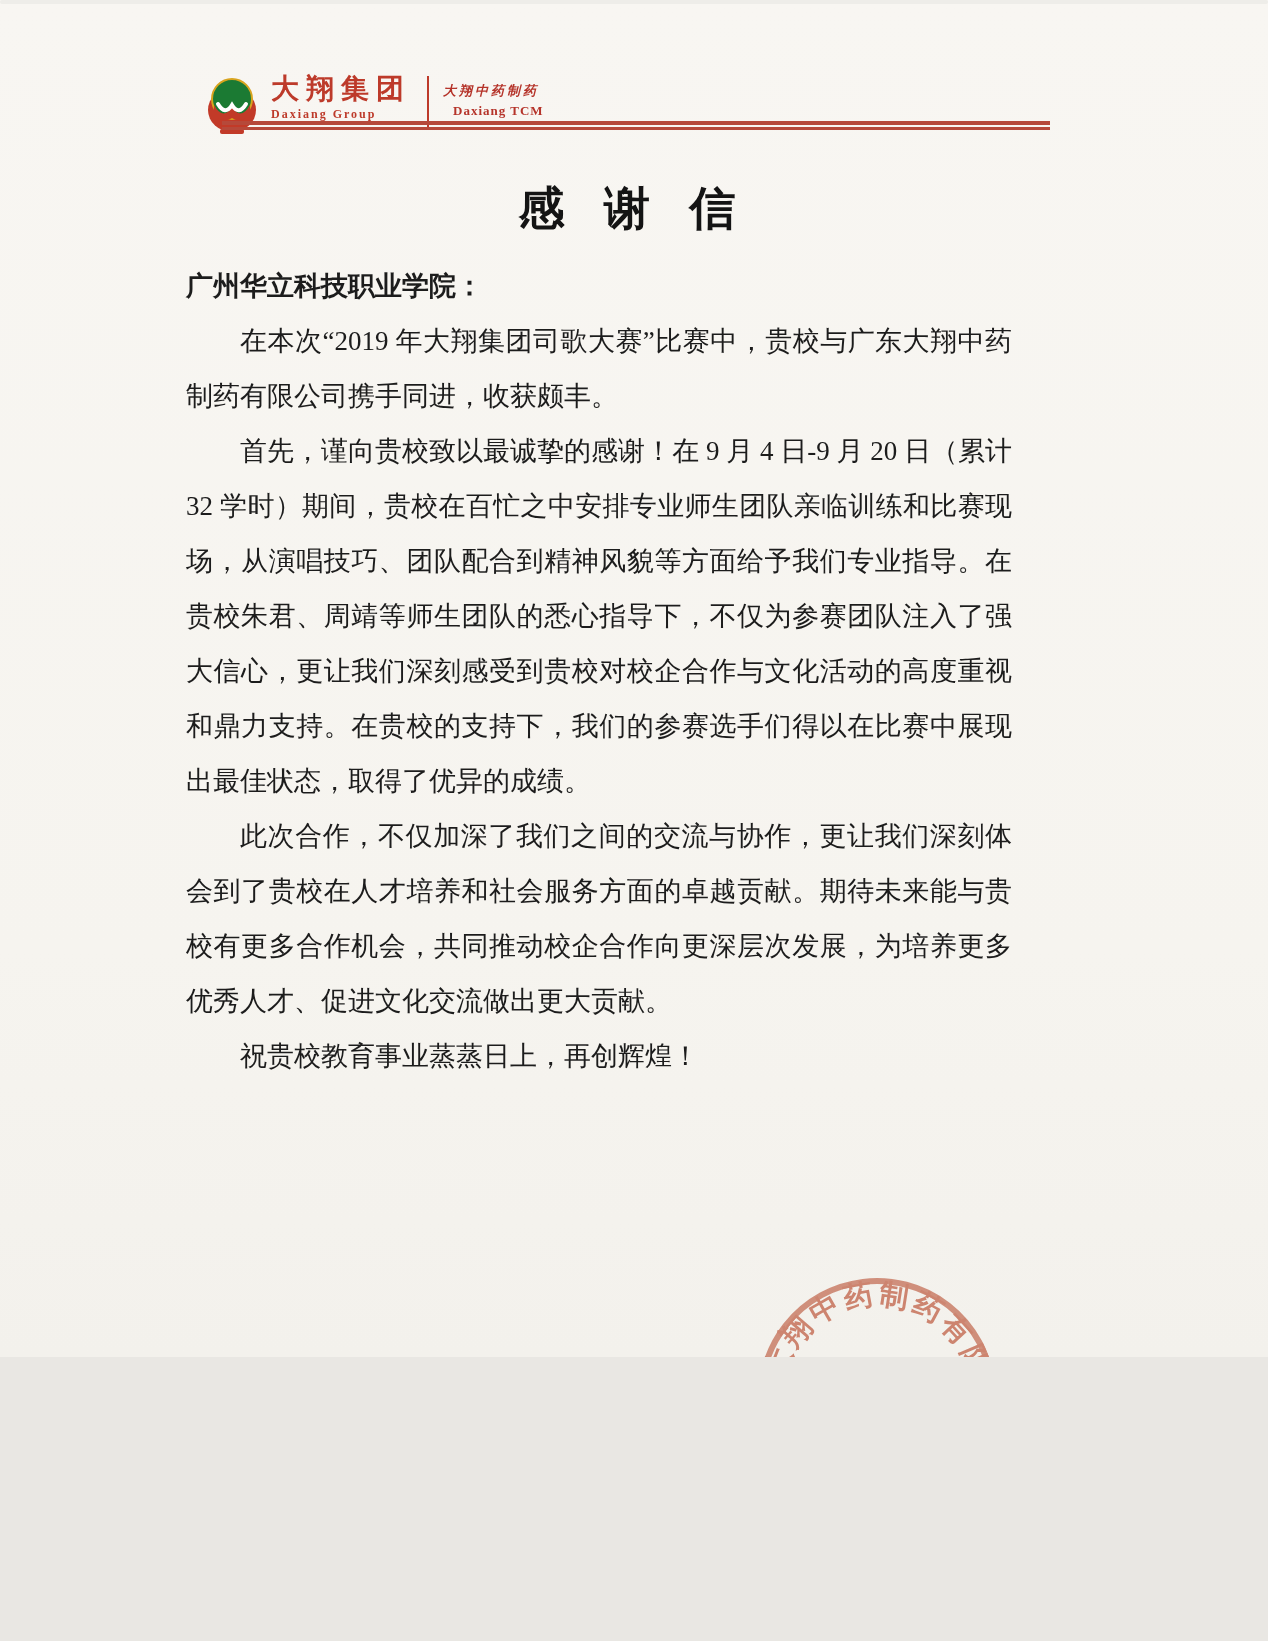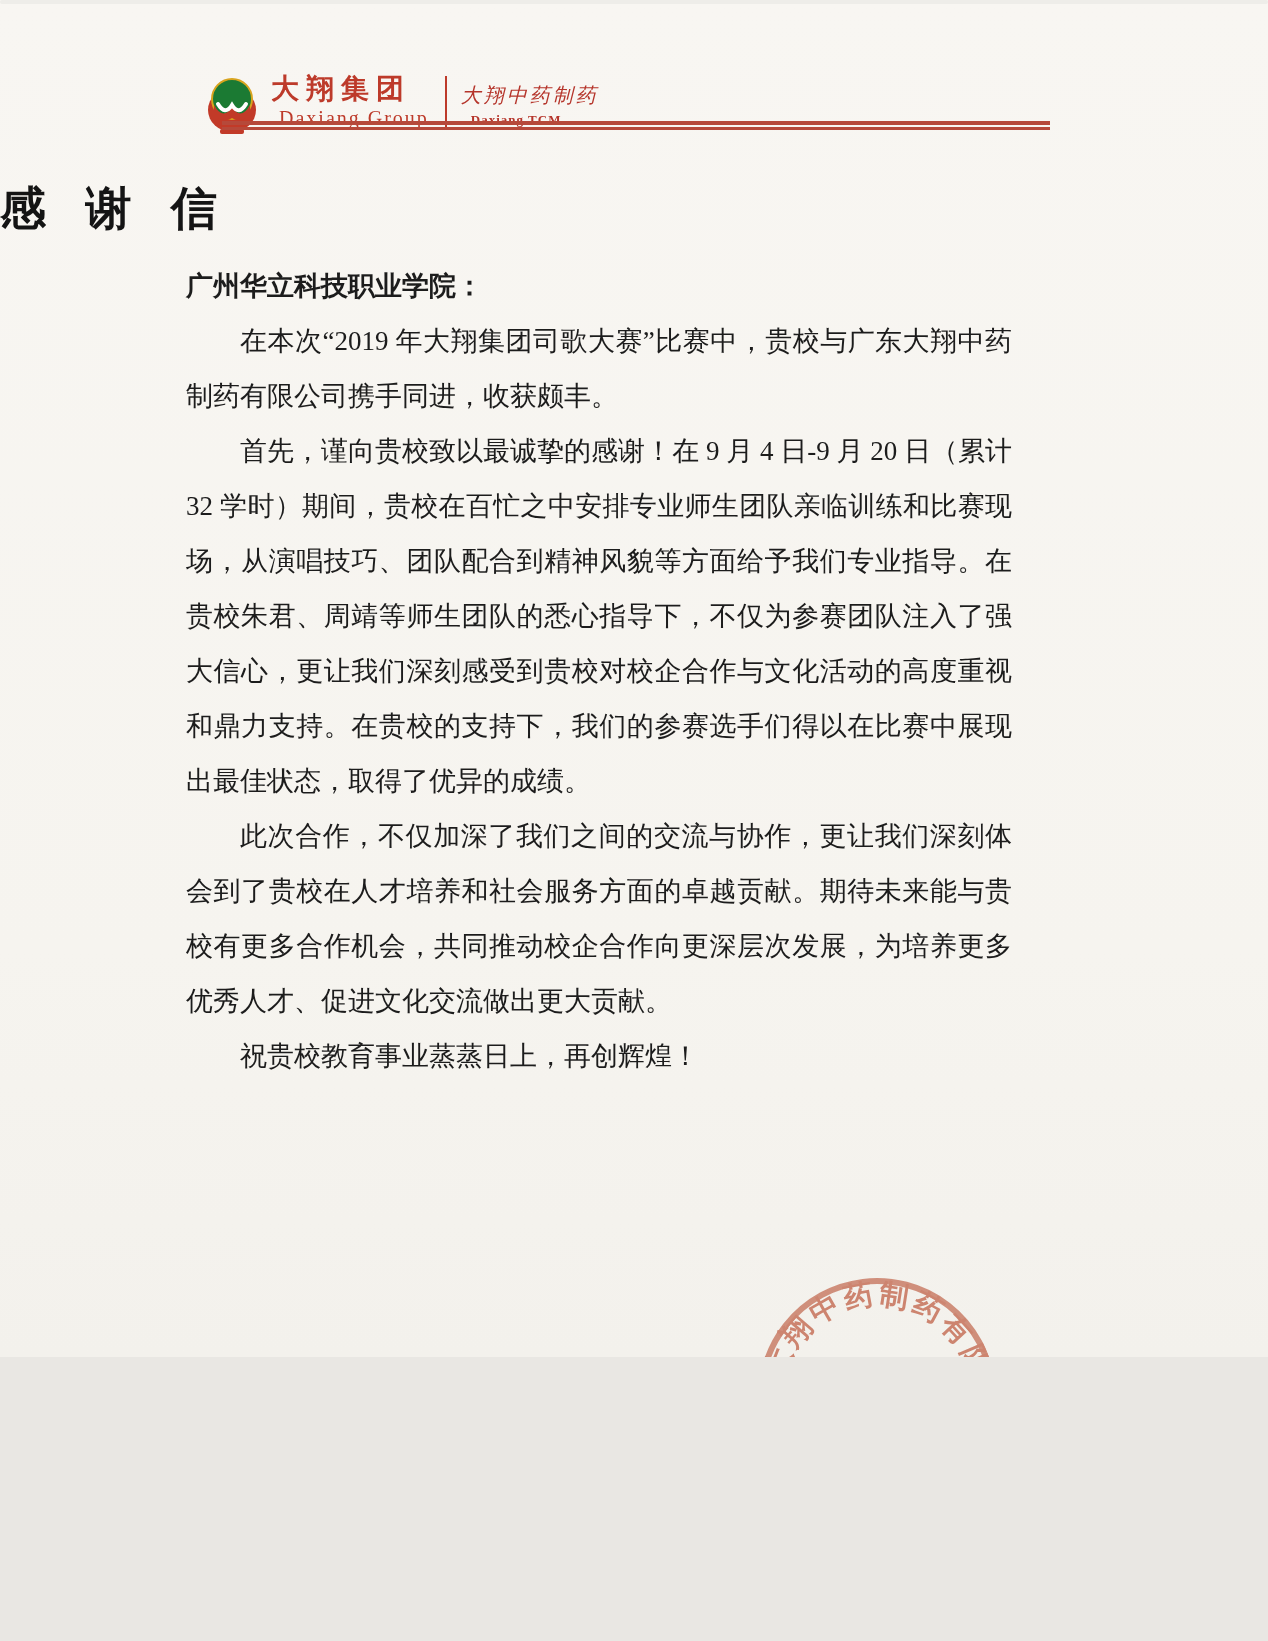--- a/index.html
+++ b/index.html
@@ -15,41 +15,41 @@
 
   
   .letterhead { position:absolute; left:205px; top:74px; display:flex; align-items:flex-start; }
   .logo-icon { width:56px; height:62px; flex:0 0 auto; }
   .logo-main { margin-left:10px; }
   .logo-cn {
     font-size:28px; font-weight:bold; color:#bd3a2a;
     letter-spacing:7px; line-height:1.1; white-space:nowrap;
   }
   .logo-en {
-    font-size:20px; font-weight:normal; color:#bd3a2a;
-    letter-spacing:2px; margin-top:2px; white-space:nowrap;margin-left:8px;
+    font-size:12px; font-weight:bold; color:#bd3a2a;
+    letter-spacing:2px; margin-top:2px; white-space:nowrap;
   }
   .logo-divider { width:2px; height:52px; background:#bd3a2a; margin:2px 14px 0 16px; }
   .brand2 { padding-top:8px; }
   .brand2-cn {
-    font-size:20px; font-weight:normal; font-style:italic; color:#b5342a;
+    font-size:13px; font-weight:bold; font-style:italic; color:#b5342a;
     letter-spacing:3px; white-space:nowrap;
   }
   .brand2-en {
     font-size:13px; font-weight:bold; color:#b5342a;
     letter-spacing:1px; margin:3px 0 16px 10px; white-space:nowrap;
   }
   .rule { position:absolute; left:222px; top:121px; width:828px; }
   .rule-a { height:4px; background:#b6493a; }
   .rule-b { height:3px; background:#b6493a; margin-top:2px; }
 
   
   .title {
     position:absolute; top:178px; left:0; width:100%;
-    font-size:46px; font-weight:bold;
+    text-align:center; font-size:46px; font-weight:bold;
     letter-spacing:14px; color:#141414;
   }
   .body {
     position:absolute; left:186px; top:259px; width:826px;
     font-size:27px; line-height:55px; text-align:justify;
     color:#1c1c1c;
   }
   .body p { margin:0; text-indent:2em; }
   .body p.salutation { text-indent:0; font-weight:bold; }
 

